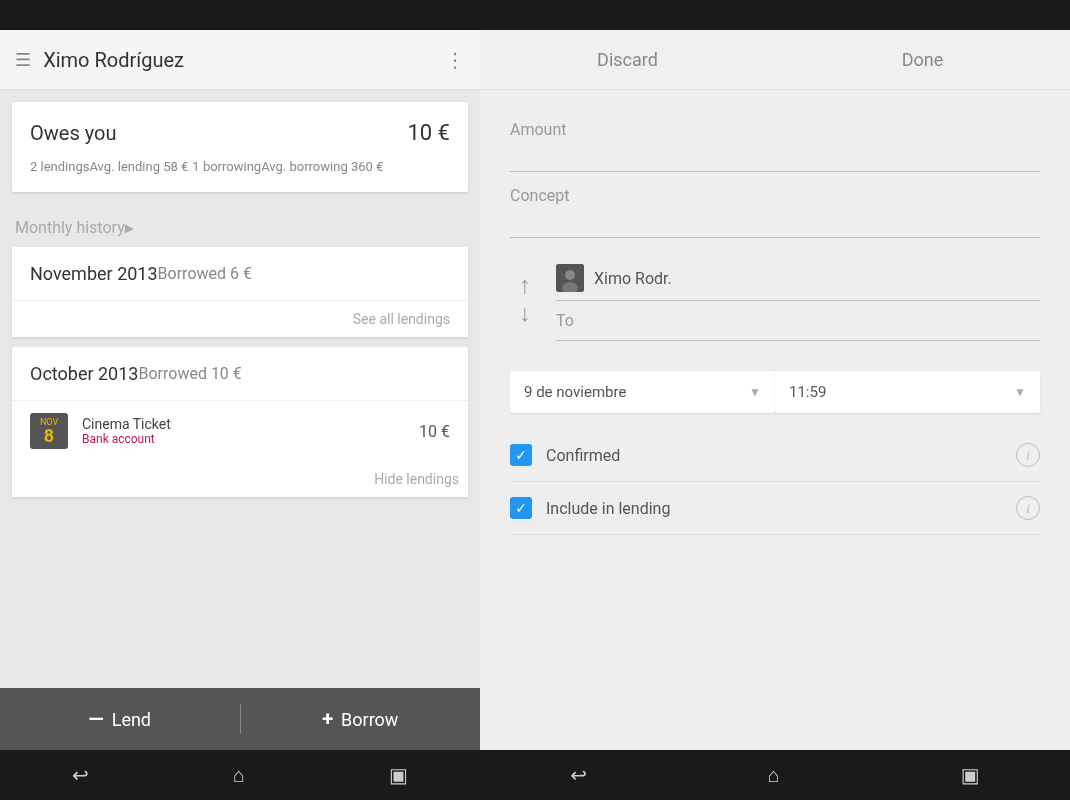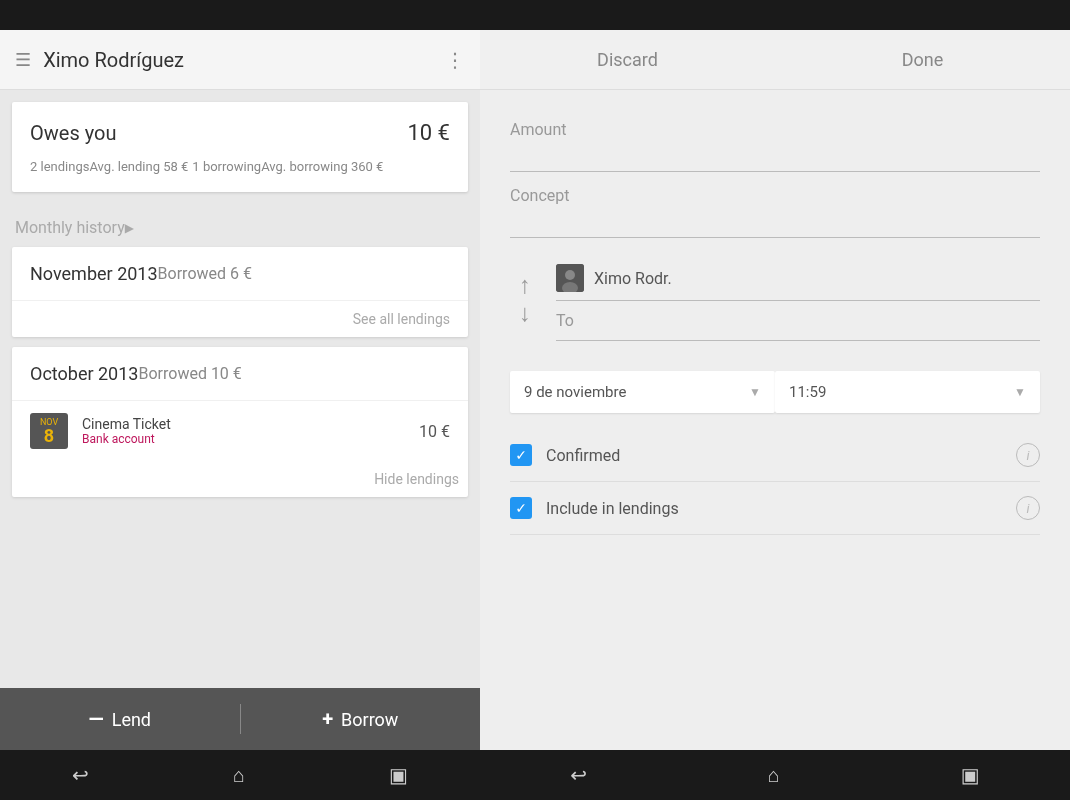--- a/index.html
+++ b/index.html
@@ -615,21 +615,21 @@
         <span class="checkbox-checkmark">✓</span>
       </div>
       <span class="checkbox-label">Confirmed</span>
       <div class="info-icon">i</div>
     </div>
 
     <div class="checkbox-row">
       <div class="checkbox-icon">
         <span class="checkbox-checkmark">✓</span>
       </div>
-      <span class="checkbox-label">Include in lendings</span>
+      <span class="checkbox-label">Include in lending</span>
       <div class="info-icon">i</div>
     </div>
 
   </div>
 
   <div class="right-bottom-nav">
     <span class="nav-icon">↩</span>
     <span class="nav-icon">⌂</span>
     <span class="nav-icon">▣</span>
   </div>

